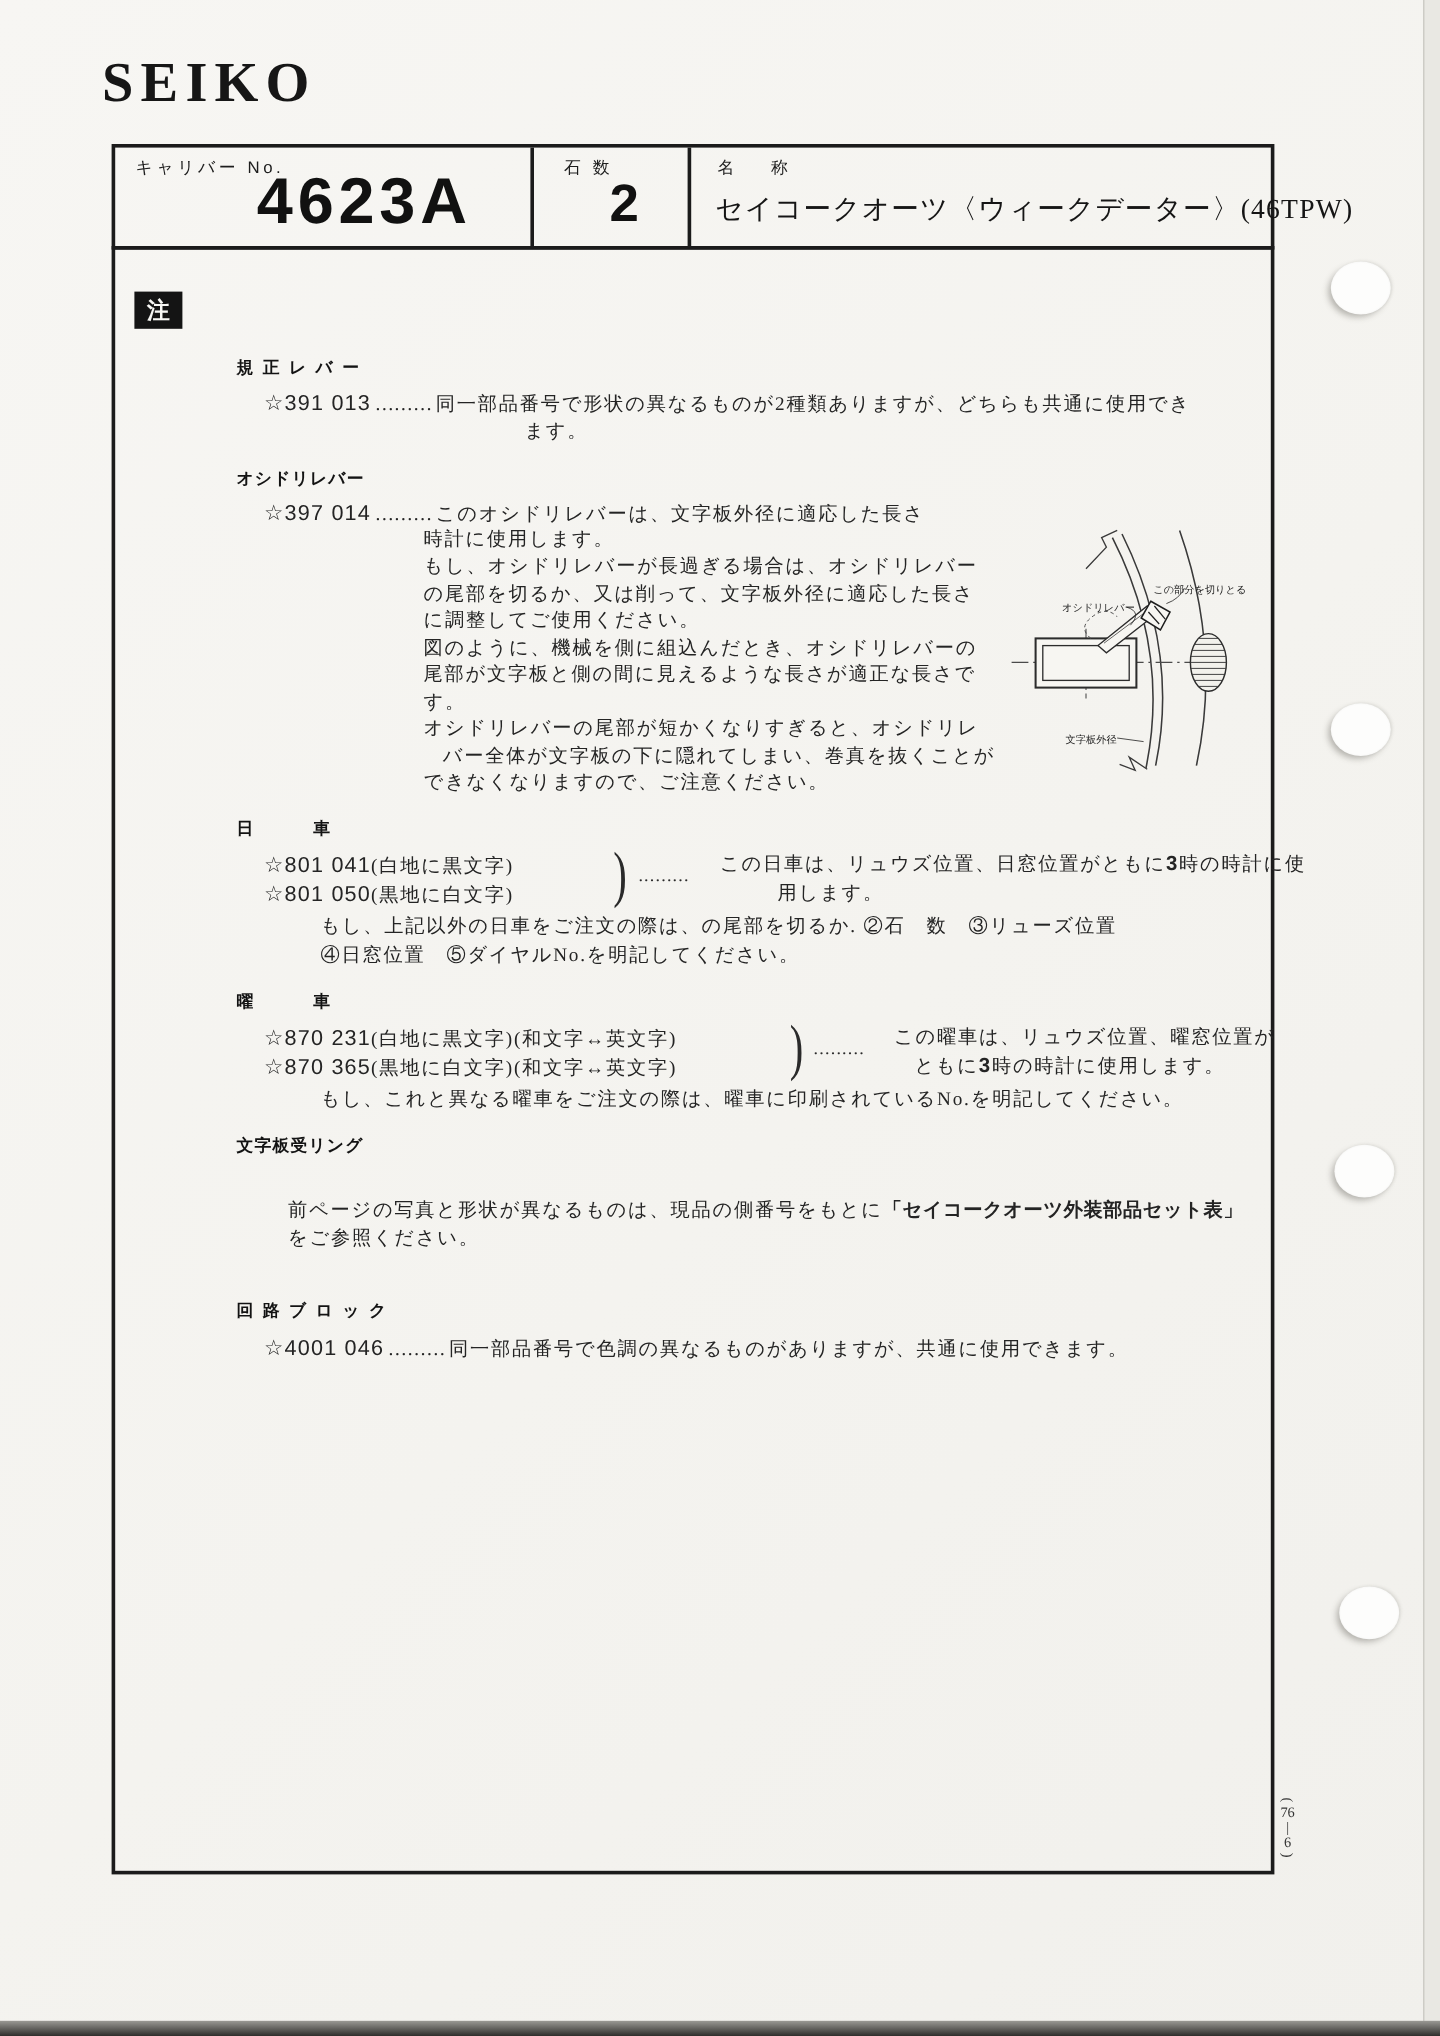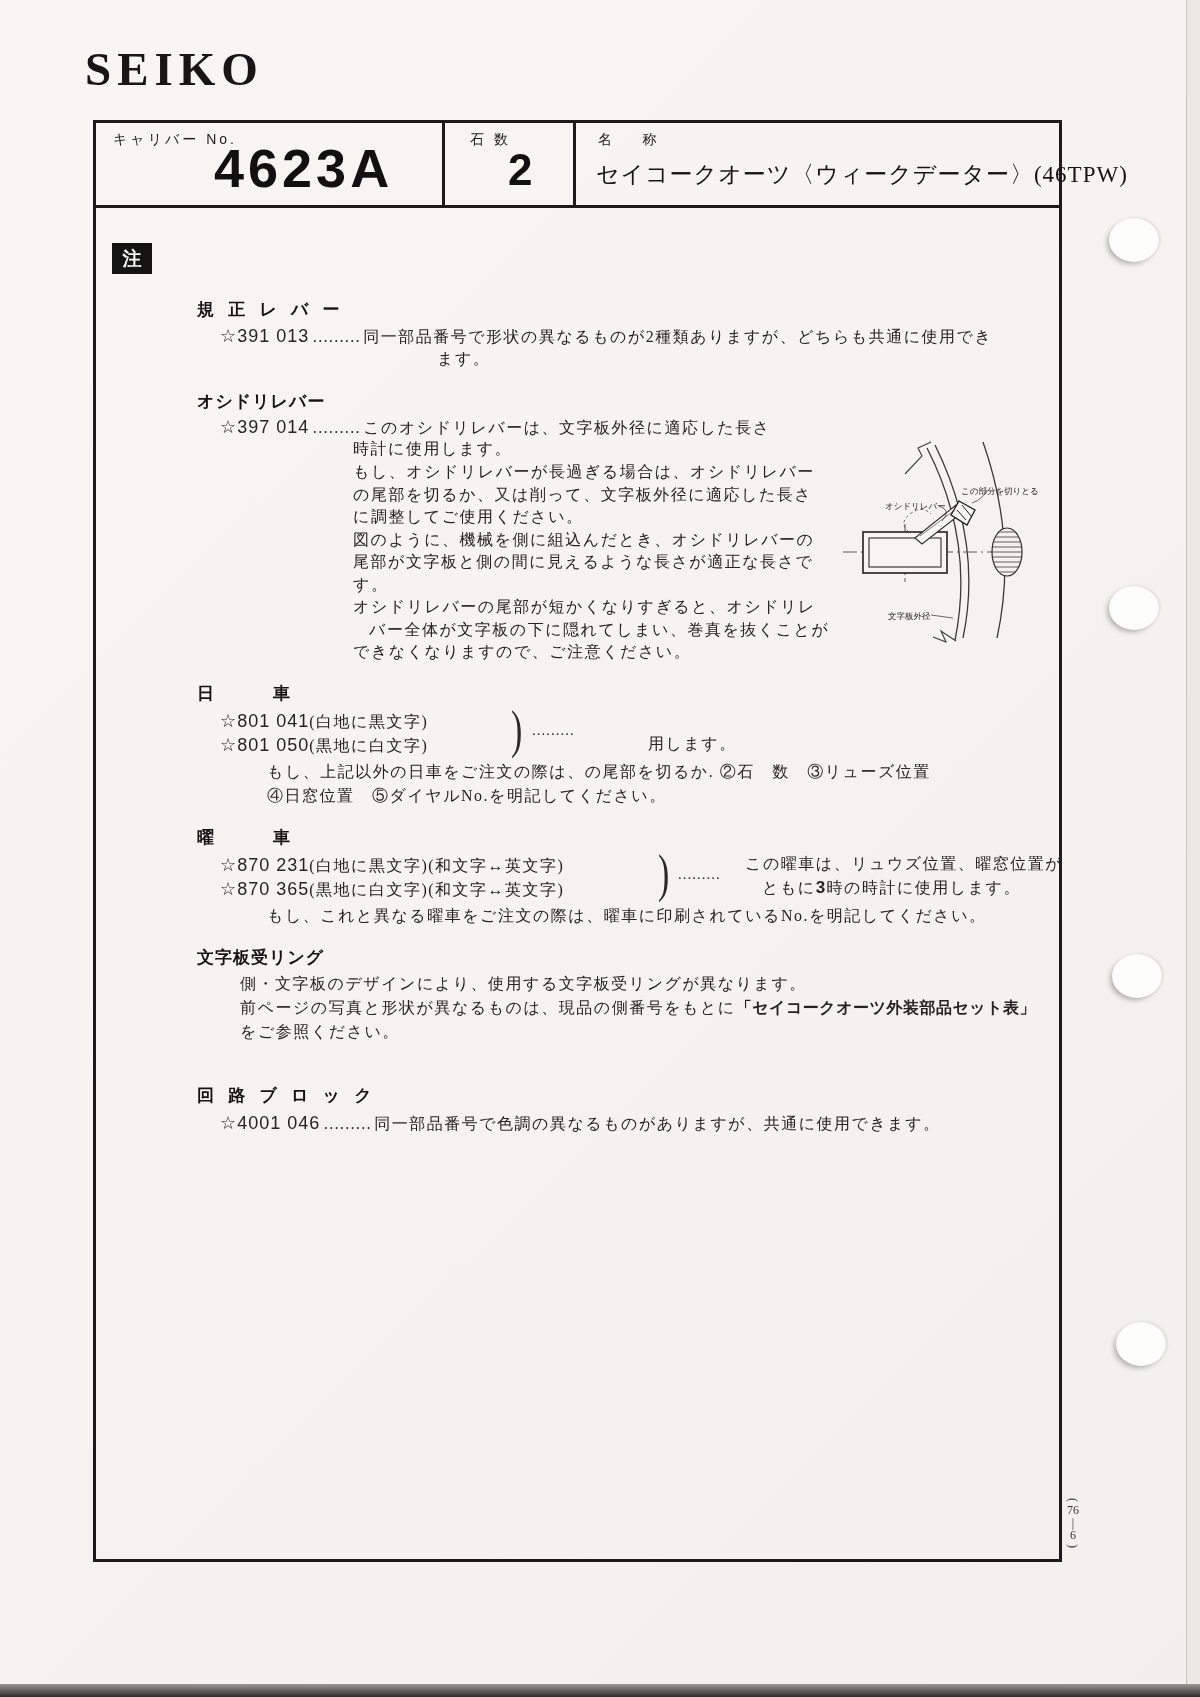--- a/index.html
+++ b/index.html
@@ -22,22 +22,22 @@
         font-weight:700;font-size:54px;letter-spacing:4px;color:#111;}
   .jewels-val{position:absolute;left:36px;top:22px;font-family:"Liberation Sans",sans-serif;
         font-weight:700;font-size:44px;color:#111;}
   .name-val{position:absolute;left:20px;top:36px;font-size:23px;letter-spacing:1px;color:#151515;white-space:nowrap;}
   
   .main-box{position:absolute;left:93px;top:205px;width:969px;height:1357px;
         border:3px solid #1b1b1b;box-sizing:border-box;}
   .note-badge{position:absolute;left:112px;top:243px;width:40px;height:31px;
         background:#141414;color:#f7f7f4;font-family:"Liberation Sans",sans-serif;
         font-weight:700;font-size:19px;display:flex;align-items:center;justify-content:center;}
-  .h{position:absolute;font-family:Liberation Mono, monospace;font-weight:700;
-        font-size:17px;letter-spacing:2px;color:#131313;white-space:nowrap;}
+  .h{position:absolute;font-family:Liberation Sans, sans-serif;font-weight:700;
+        font-size:14px;letter-spacing:2px;color:#131313;white-space:nowrap;}
   .t{position:absolute;font-size:16px;letter-spacing:1.5px;color:#242424;white-space:nowrap;}
   .n{font-family:"Liberation Sans",sans-serif;font-size:18px;letter-spacing:1px;}
   .dots{letter-spacing:0;margin:0 3px;}
   .n3{font-family:"Liberation Sans",sans-serif;font-size:17px;font-weight:700;}
   .gb{font-family:"Liberation Sans",sans-serif;font-weight:700;letter-spacing:0.5px;}
   .brace{position:absolute;font-family:"Liberation Serif",serif;font-weight:300;
         font-size:52px;color:#2a2a2a;transform:scaleX(.65);}
   .ldots{position:absolute;font-size:15px;letter-spacing:1px;color:#2a2a2a;}
   .hole{position:absolute;width:50px;height:44px;border-radius:50%;
         background:#fdfdfc;
@@ -137,35 +137,35 @@
     <text x="126" y="62" font-size="8.5" font-family="Liberation Sans, sans-serif" fill="#1c1c1c">この部分を切りとる</text>
     <text x="50" y="77" font-size="8.5" font-family="Liberation Sans, sans-serif" fill="#1c1c1c">オシドリレバー</text>
     <text x="53" y="187" font-size="8.5" font-family="Liberation Sans, sans-serif" fill="#1c1c1c">文字板外径</text>
   </svg>
 
   <div class="h" style="left:197px;top:682px;">日　　　車</div>
   <div class="t" style="left:220px;top:710px;"><span class="n">☆801 041</span><span>(白地に黒文字)</span></div>
   <div class="t" style="left:220px;top:734px;"><span class="n">☆801 050</span><span>(黒地に白文字)</span></div>
   <div class="brace" style="left:508px;top:700px;">)</div>
   <div class="ldots" style="left:532px;top:722px;">.........</div>
+  <div class="t" style="left:600px;top:710px;"><span>この日車は、リュウズ位置、日窓位置がともに</span><span class="n3">3</span><span>時の時計に使</span></div>
   <div class="t" style="left:648px;top:734px;">用します。</div>
   <div class="t" style="left:267px;top:762px;">もし、上記以外の日車をご注文の際は、の尾部を切るか. ②石　数　③リューズ位置</div>
   <div class="t" style="left:267px;top:786px;">④日窓位置　⑤ダイヤルNo.を明記してください。</div>
 
   <div class="h" style="left:197px;top:826px;">曜　　　車</div>
   <div class="t" style="left:220px;top:854px;"><span class="n">☆870 231</span><span>(白地に黒文字)(和文字↔英文字)</span></div>
   <div class="t" style="left:220px;top:878px;"><span class="n">☆870 365</span><span>(黒地に白文字)(和文字↔英文字)</span></div>
   <div class="brace" style="left:655px;top:844px;">)</div>
   <div class="ldots" style="left:678px;top:866px;">.........</div>
   <div class="t" style="left:745px;top:854px;">この曜車は、リュウズ位置、曜窓位置が</div>
   <div class="t" style="left:762px;top:878px;"><span>ともに</span><span class="n3">3</span><span>時の時計に使用します。</span></div>
   <div class="t" style="left:267px;top:906px;">もし、これと異なる曜車をご注文の際は、曜車に印刷されているNo.を明記してください。</div>
 
   <div class="h" style="left:197px;top:946px;letter-spacing:1px;">文字板受リング</div>
-  <div class="t" style="left:240px;top:974px;">側・文字板のデザインにより、使用する文字板受リングが異なります。</div>
   <div class="t" style="left:240px;top:998px;"><span>前ページの写真と形状が異なるものは、現品の側番号をもとに</span><span class="gb">「セイコークオーツ外装部品セット表」</span></div>
   <div class="t" style="left:240px;top:1022px;">をご参照ください。</div>
 
   <div class="h" style="left:197px;top:1084px;">回 路 ブ ロ ッ ク</div>
   <div class="t" style="left:220px;top:1112px;"><span class="n">☆4001 046</span><span class="dots">………</span><span>同一部品番号で色調の異なるものがありますが、共通に使用できます。</span></div>
 
   <div class="hole" style="left:1109px;top:218px;"></div>
   <div class="hole" style="left:1109px;top:586px;"></div>
   <div class="hole" style="left:1112px;top:954px;"></div>
   <div class="hole" style="left:1116px;top:1322px;"></div>

